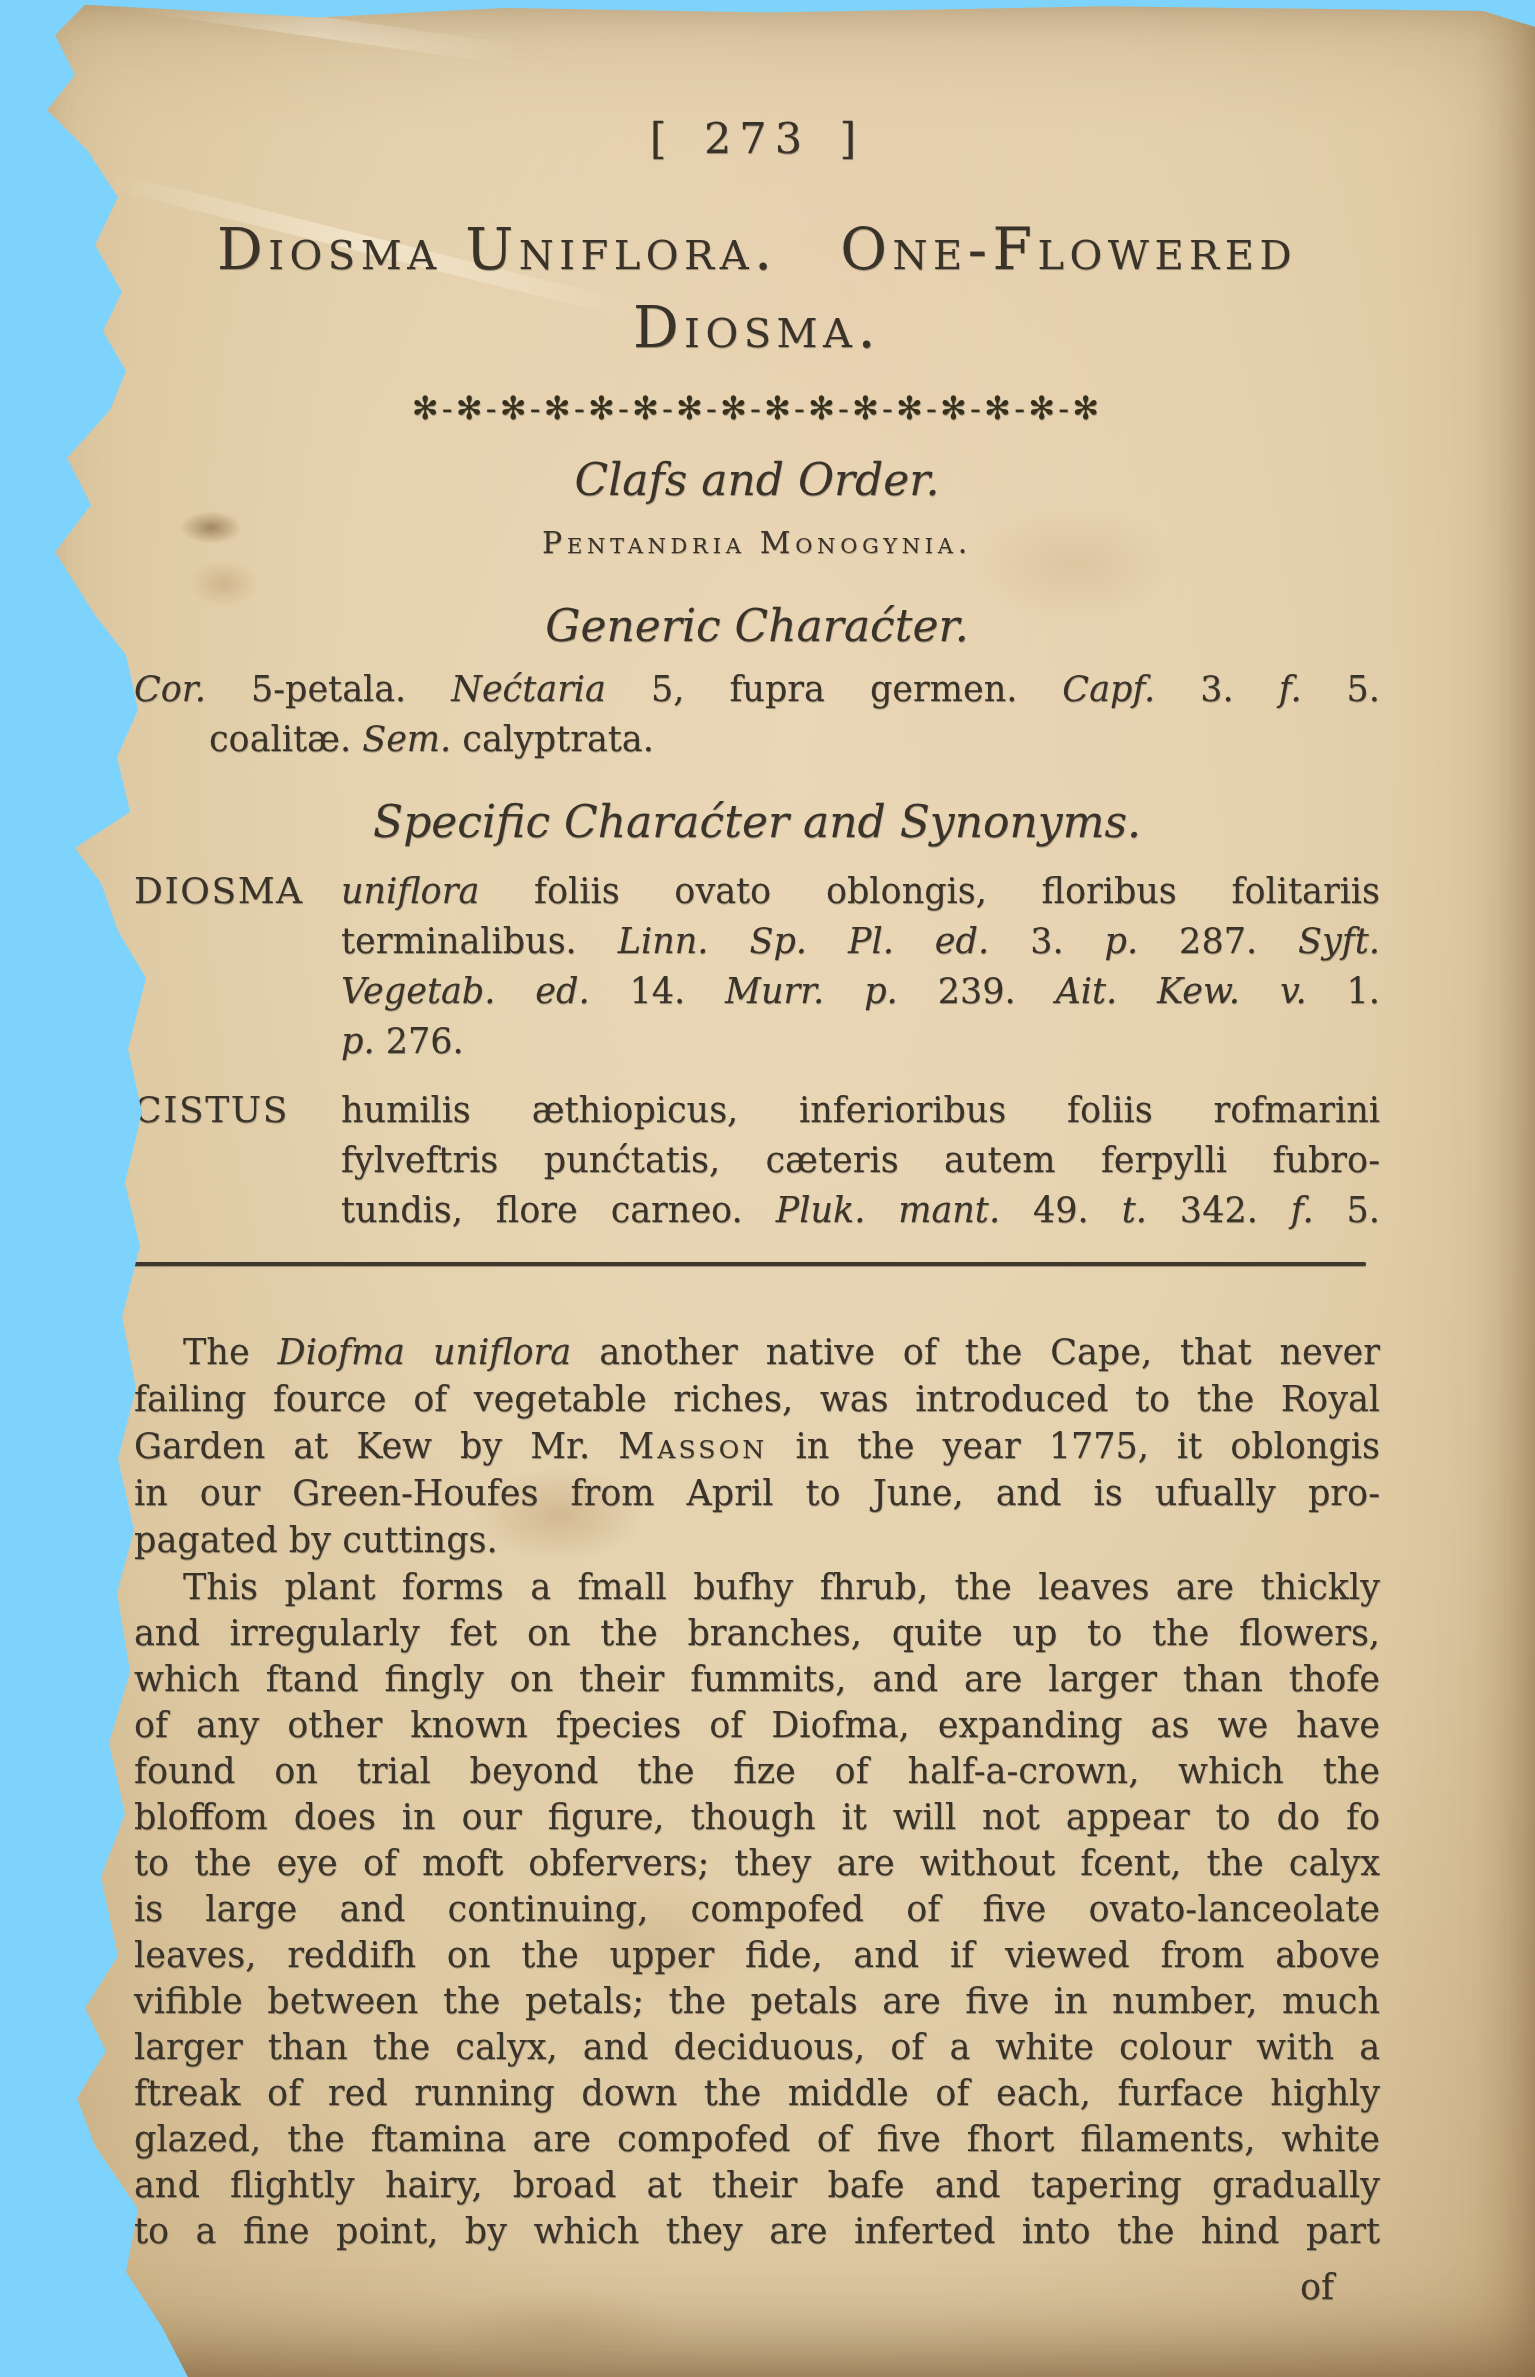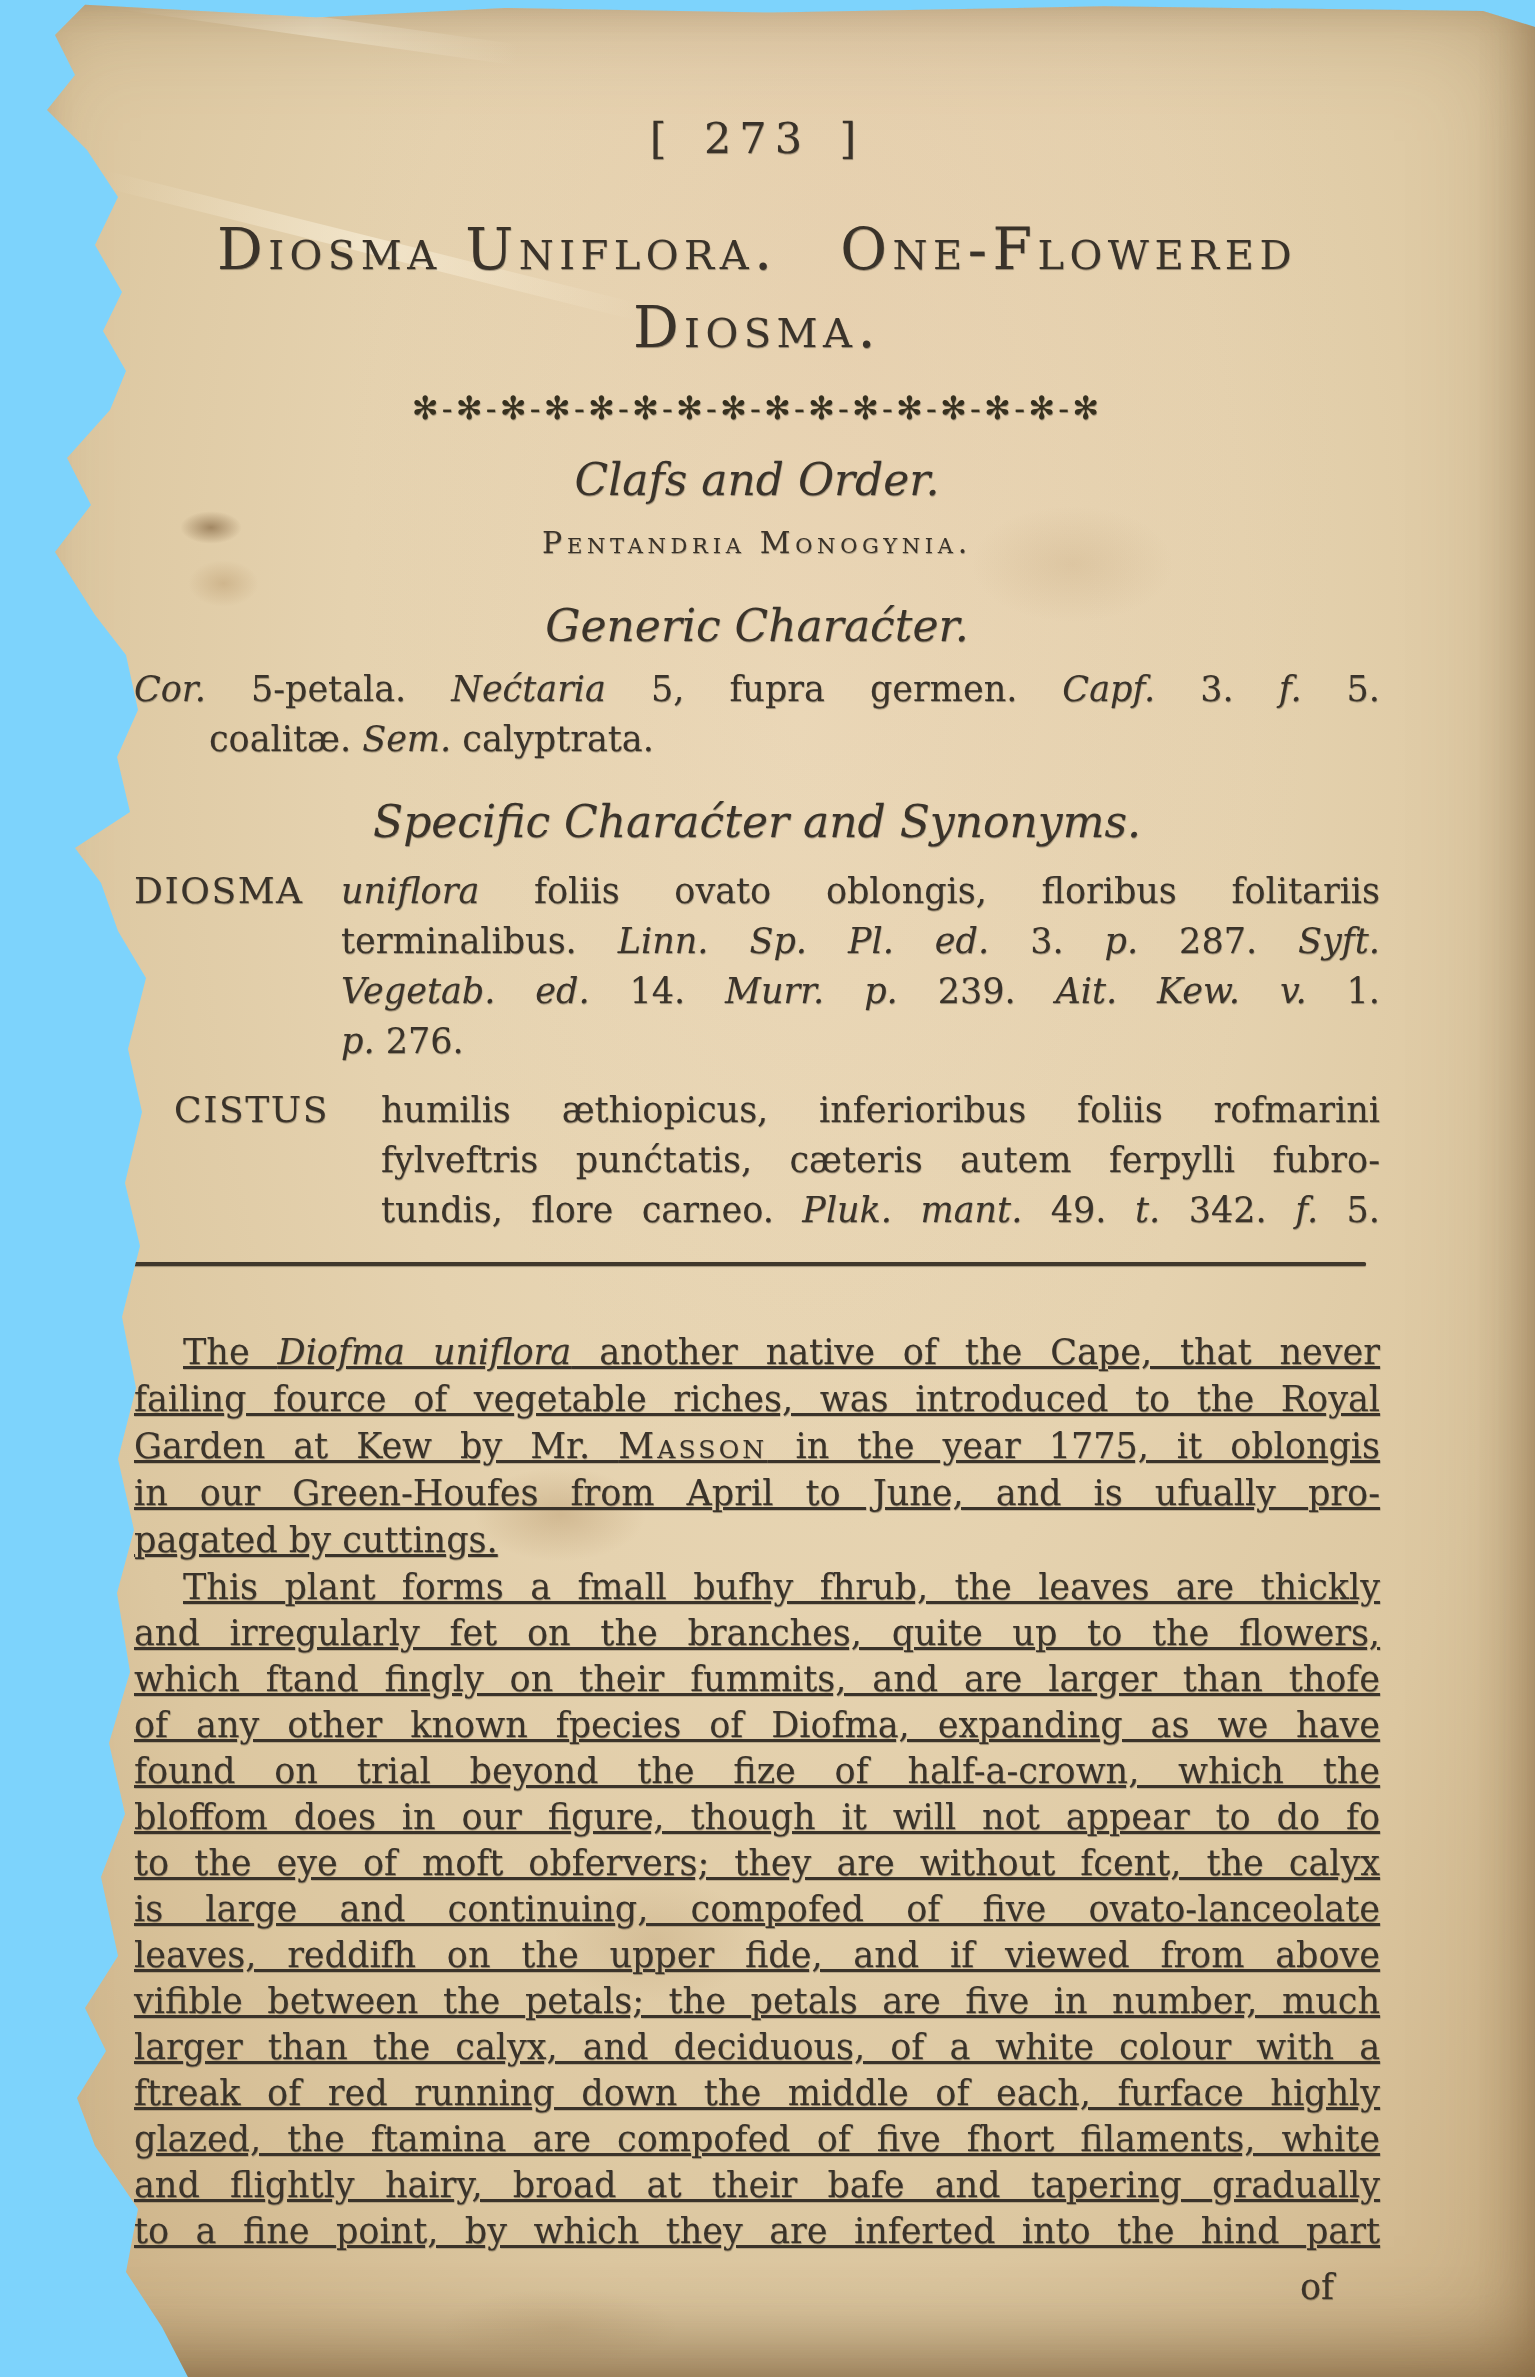--- a/index.html
+++ b/index.html
@@ -42,24 +42,24 @@
   .line{font-size:35px;line-height:50px;text-align:justify;text-align-last:justify;white-space:normal;}
   .line.l{text-align-last:left;}
   .line .i{font-style:italic;}
   .line .sc{font-variant:small-caps;letter-spacing:3.2px;}
   .line.ind{text-indent:49px;}
   .line.ind2{padding-left:75px;}
   .entry{display:flex;}
   .entry-label{width:207px;font-size:36px;line-height:50px;letter-spacing:1.6px;flex:0 0 207px;}
   .entry-lines{flex:1;}
   .entry1{margin-top:17.4px;}
-  .entry2{margin-top:19px;margin-left:40px;}
+  .entry2{margin-top:19px;}
   .rule{margin-top:27px;height:4px;width:1232px;background:#40382c;border-radius:1.6px;
         box-shadow:0 0.8px 0.8px rgba(64,56,44,.5);}
-  .para{margin-top:0;text-decoration:underline;}
+  .para{margin-top:0;}
   .para1{margin-top:63px;}
   .para .line{line-height:47px;}
   .para2 .line{line-height:46px;}
   .catchword{margin-top:12.6px;font-size:35px;text-align:right;padding-right:46px;}
   #content .line,#content div{text-shadow:0.5px 0.5px 0.8px rgba(58,48,35,.45);}
 </style>
 </head>
 <body>
 
 <div id="canvas">

